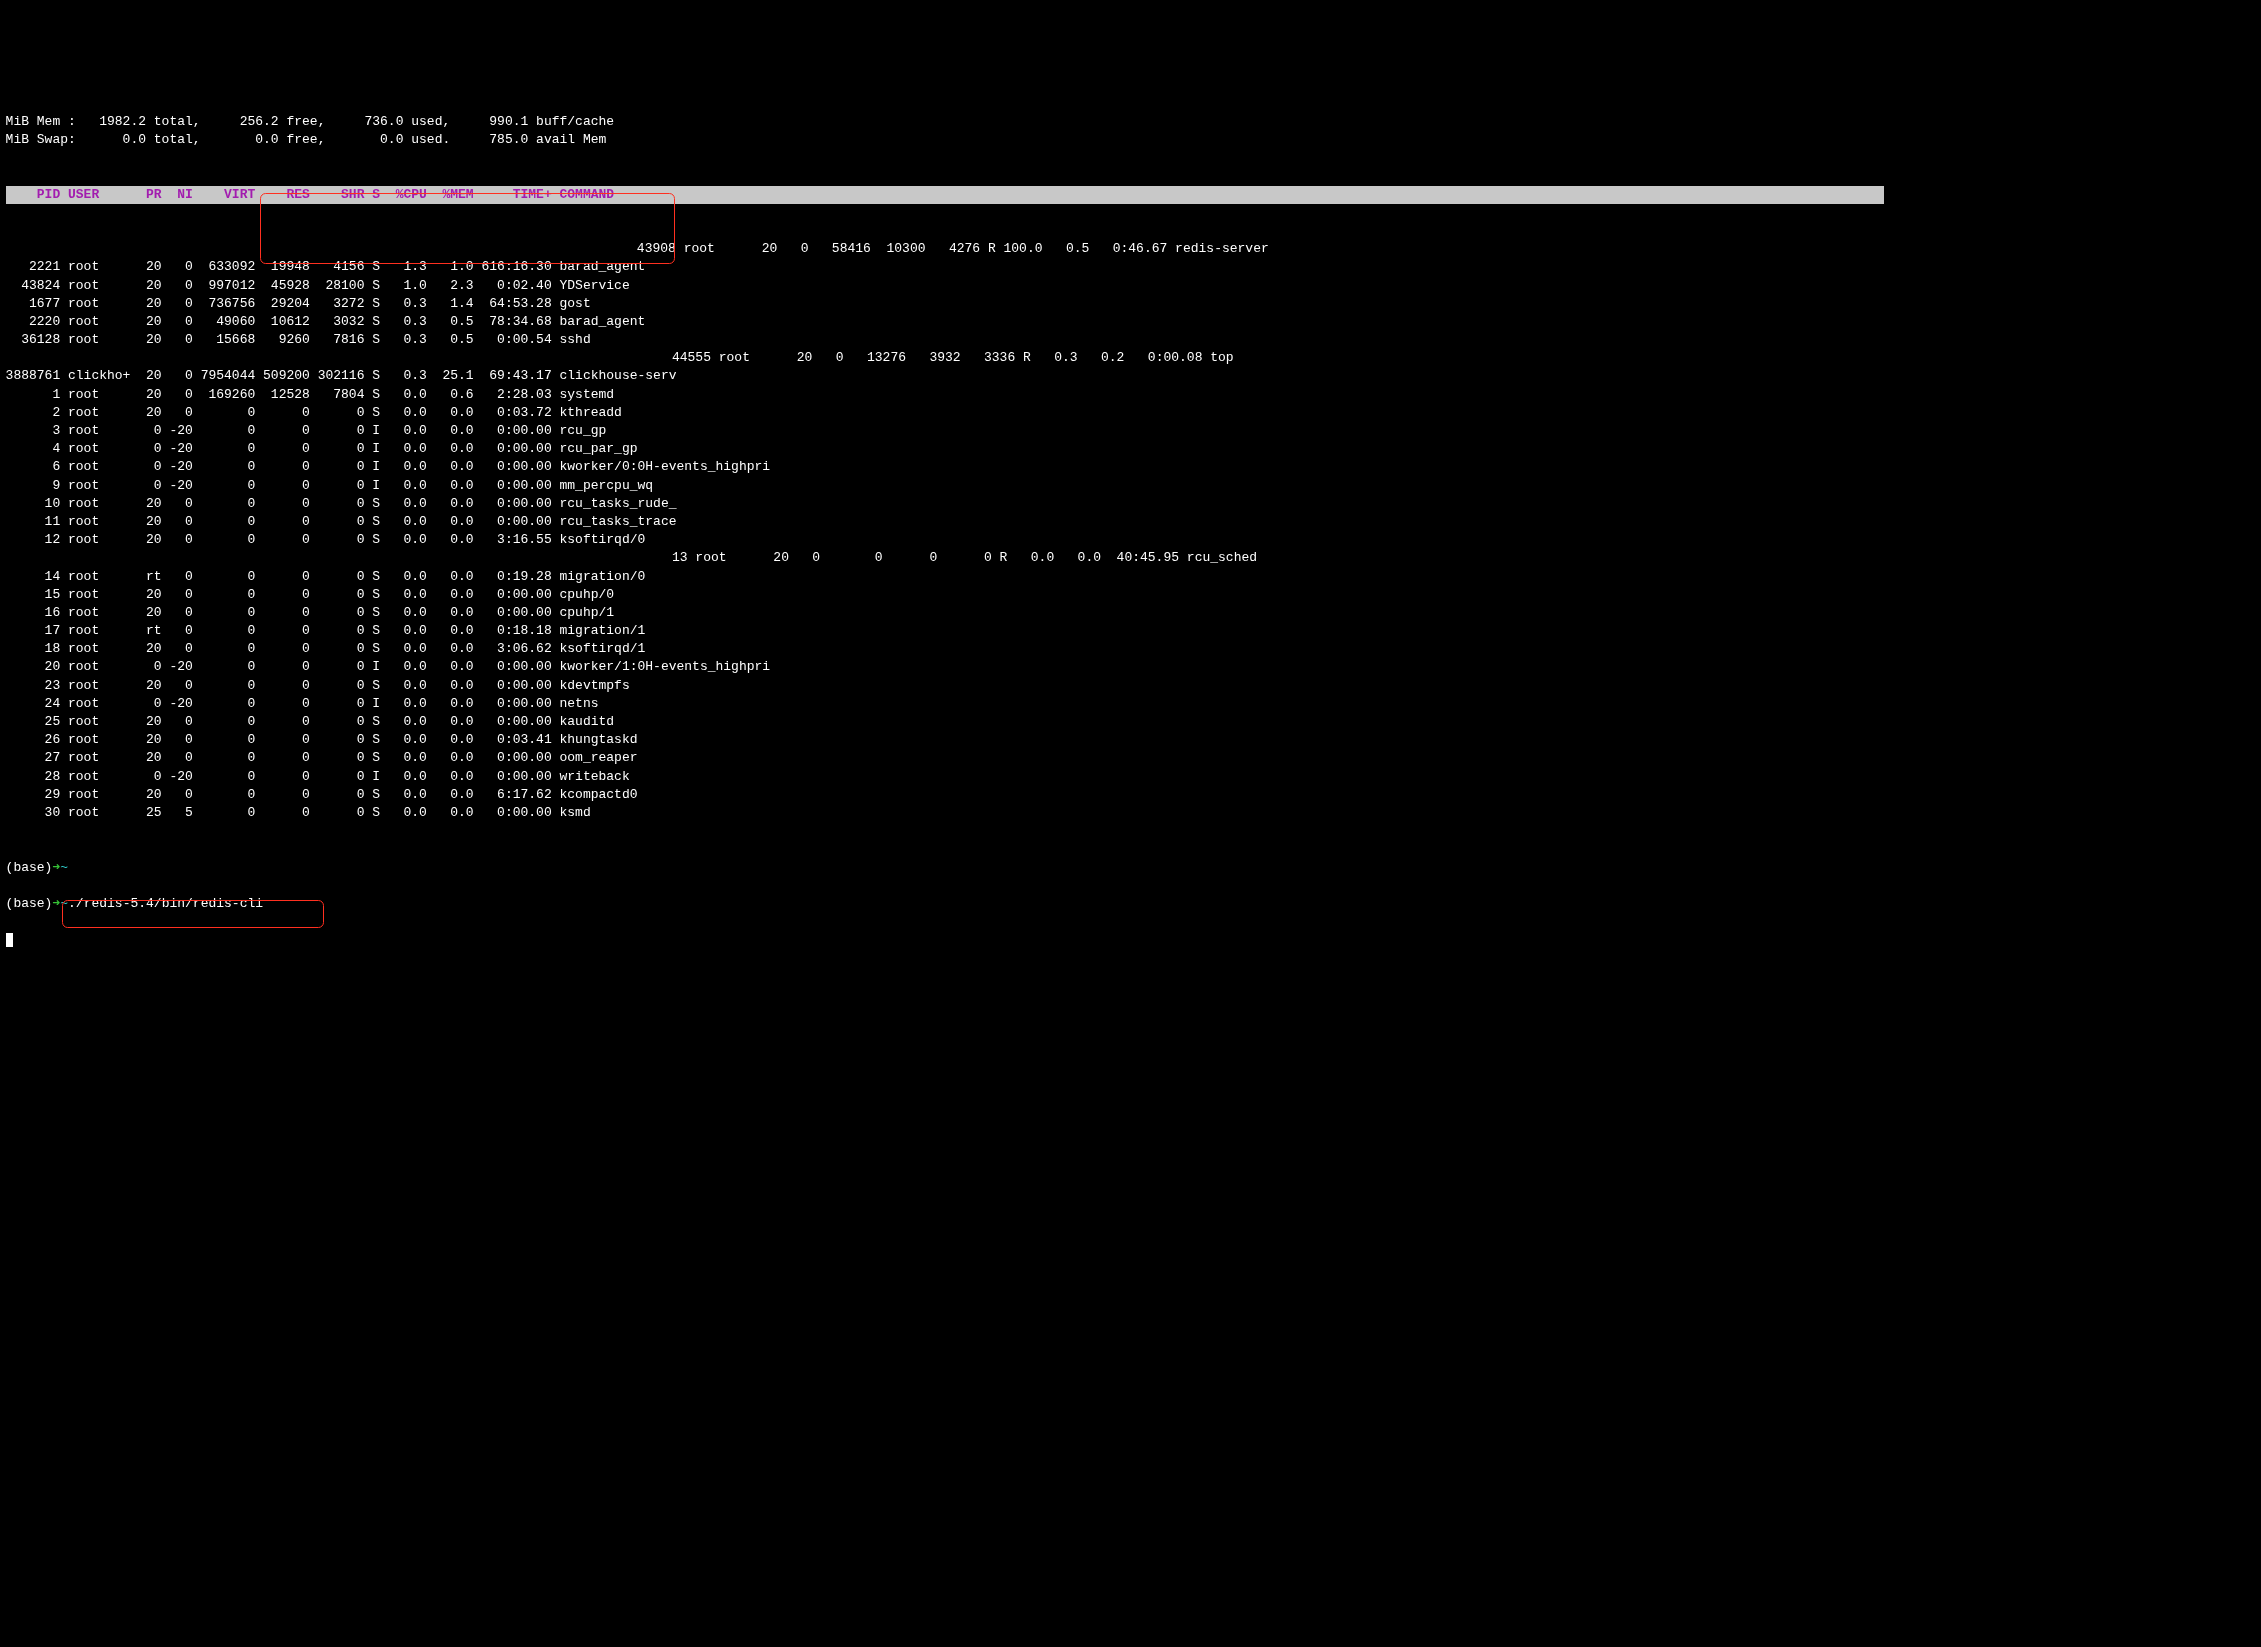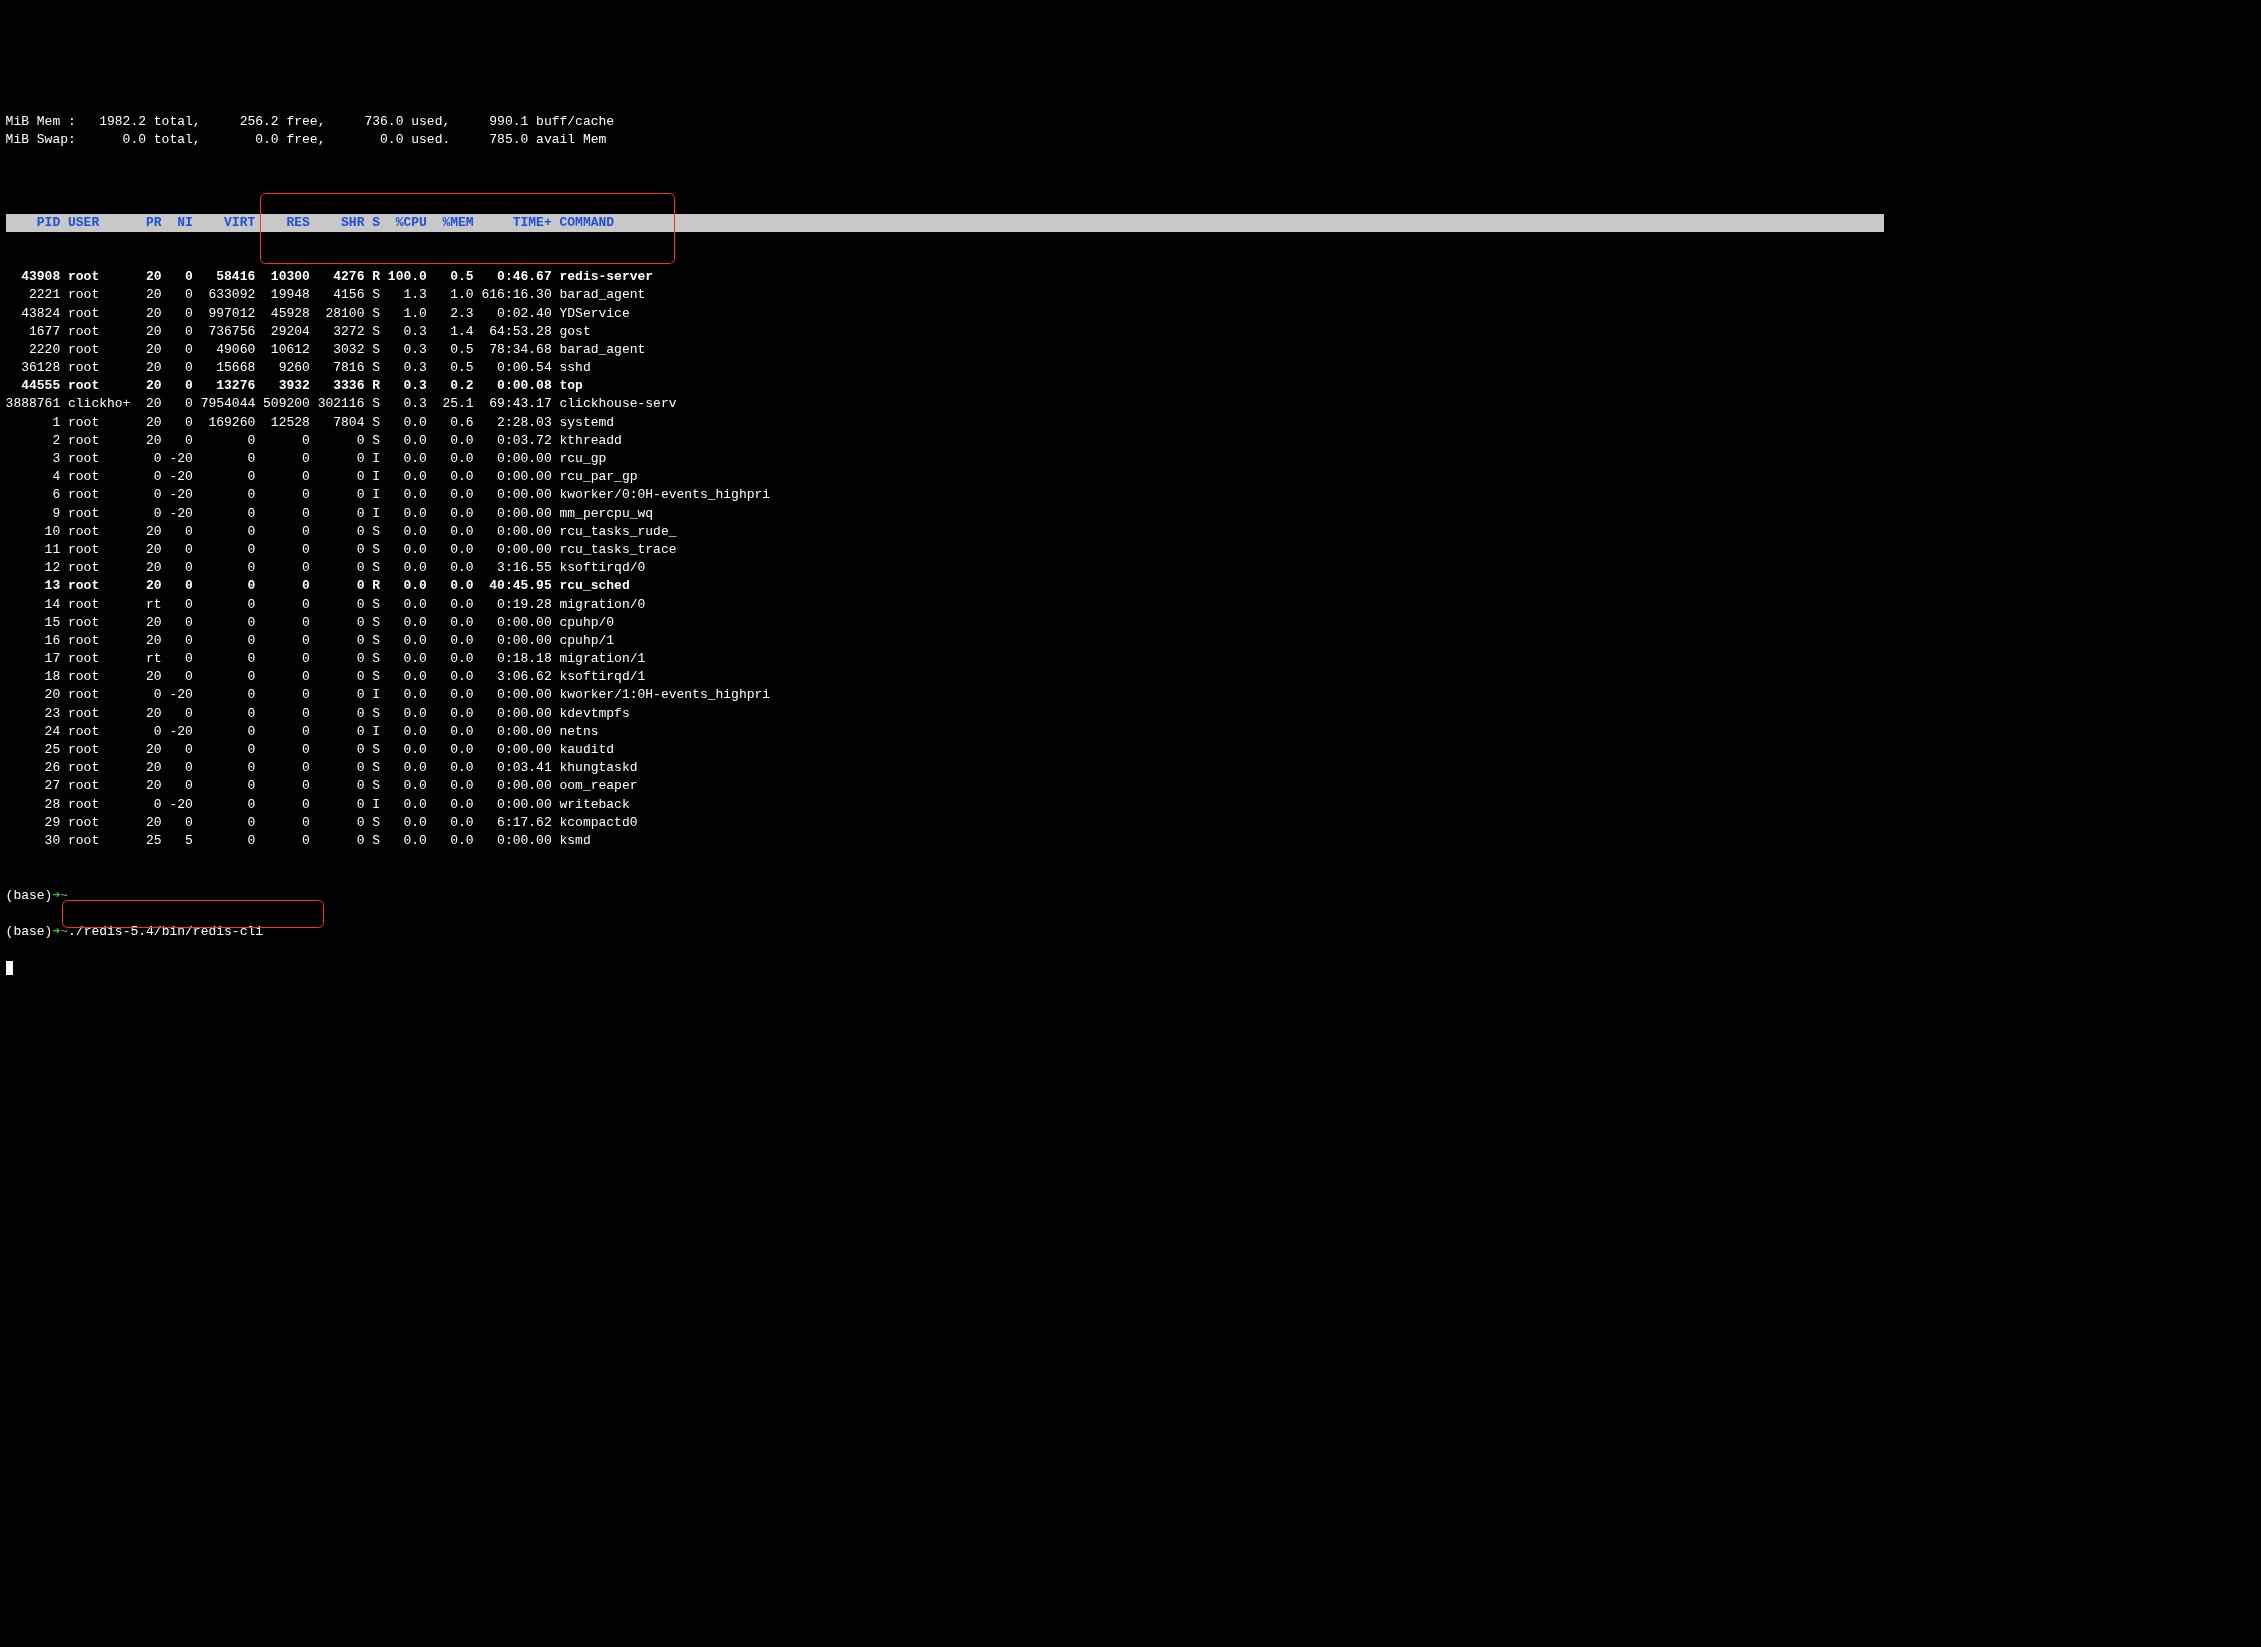--- a/index.html
+++ b/index.html
@@ -12,26 +12,25 @@
     line-height: 1.4;
     white-space: pre;
   }
   .screen {
     padding: 3.7px 5.6px;
     width: 1890px;
     box-sizing: border-box;
   }
   .hdr-row {
     background: #c8c8c8;
-    color: #1d4ed8;
+    color: #a21caf;
     font-weight: bold;
-    margin-top: 28px;
   }
   .row { }
-  .bold { font-weight: bold; }
+  .bold { font-weight: normal; text-align: center; }
   .prompt-line {
     display: flex;
     align-items: baseline;
   }
   .green { color: #36c236; }
   .cyan  { color: #2fcfce; }
   .box1 {
     position: absolute;
     border: 1.9px solid #ff3020;
     border-radius: 5.6px;

